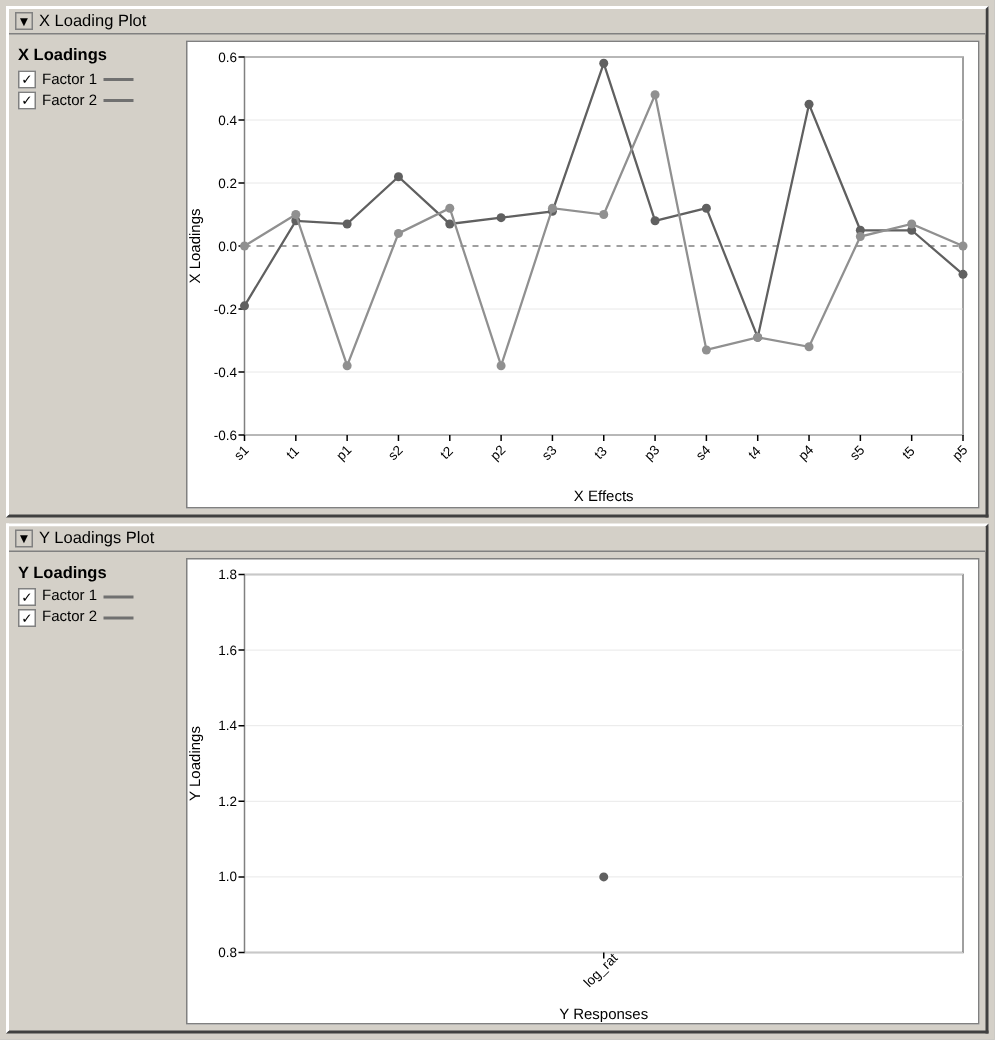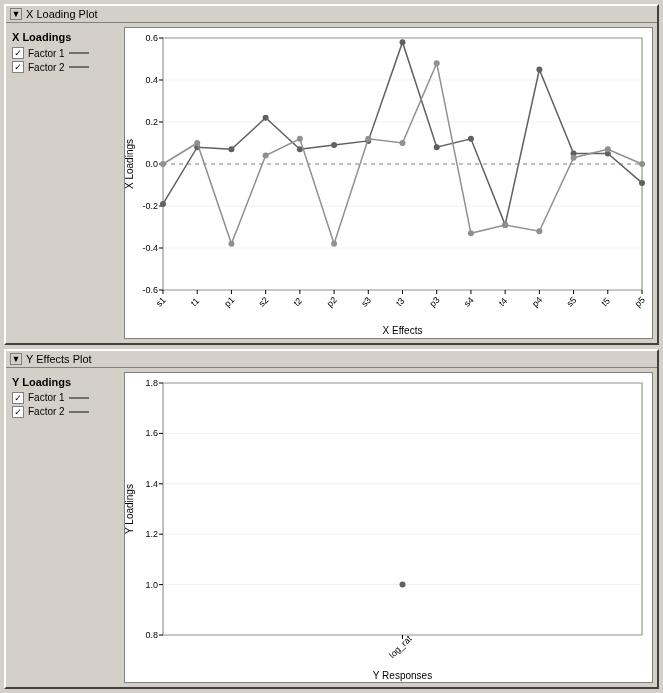--- a/index.html
+++ b/index.html
@@ -225,21 +225,21 @@
             <circle cx="482.7857142857143" cy="121.3" r="3" fill="#909090"></circle>
             <circle cx="517" cy="136" r="3" fill="#909090"></circle>
           </svg>
       </div>
     </div>
   </div>
 
   <div class="panel">
     <div class="panel-header">
       <div class="collapse-btn">▼</div>
-      <span class="panel-title">Y Effects Plot</span>
+      <span class="panel-title">Y Loadings Plot</span>
     </div>
     <div class="panel-content">
       <div class="legend">
         <div class="legend-title">Y Loadings</div>
         <div class="legend-item">
           <div class="checkbox">✓</div>
           <span class="legend-label">Factor 1</span>
           <div class="legend-line"></div>
         </div>
         <div class="legend-item">

